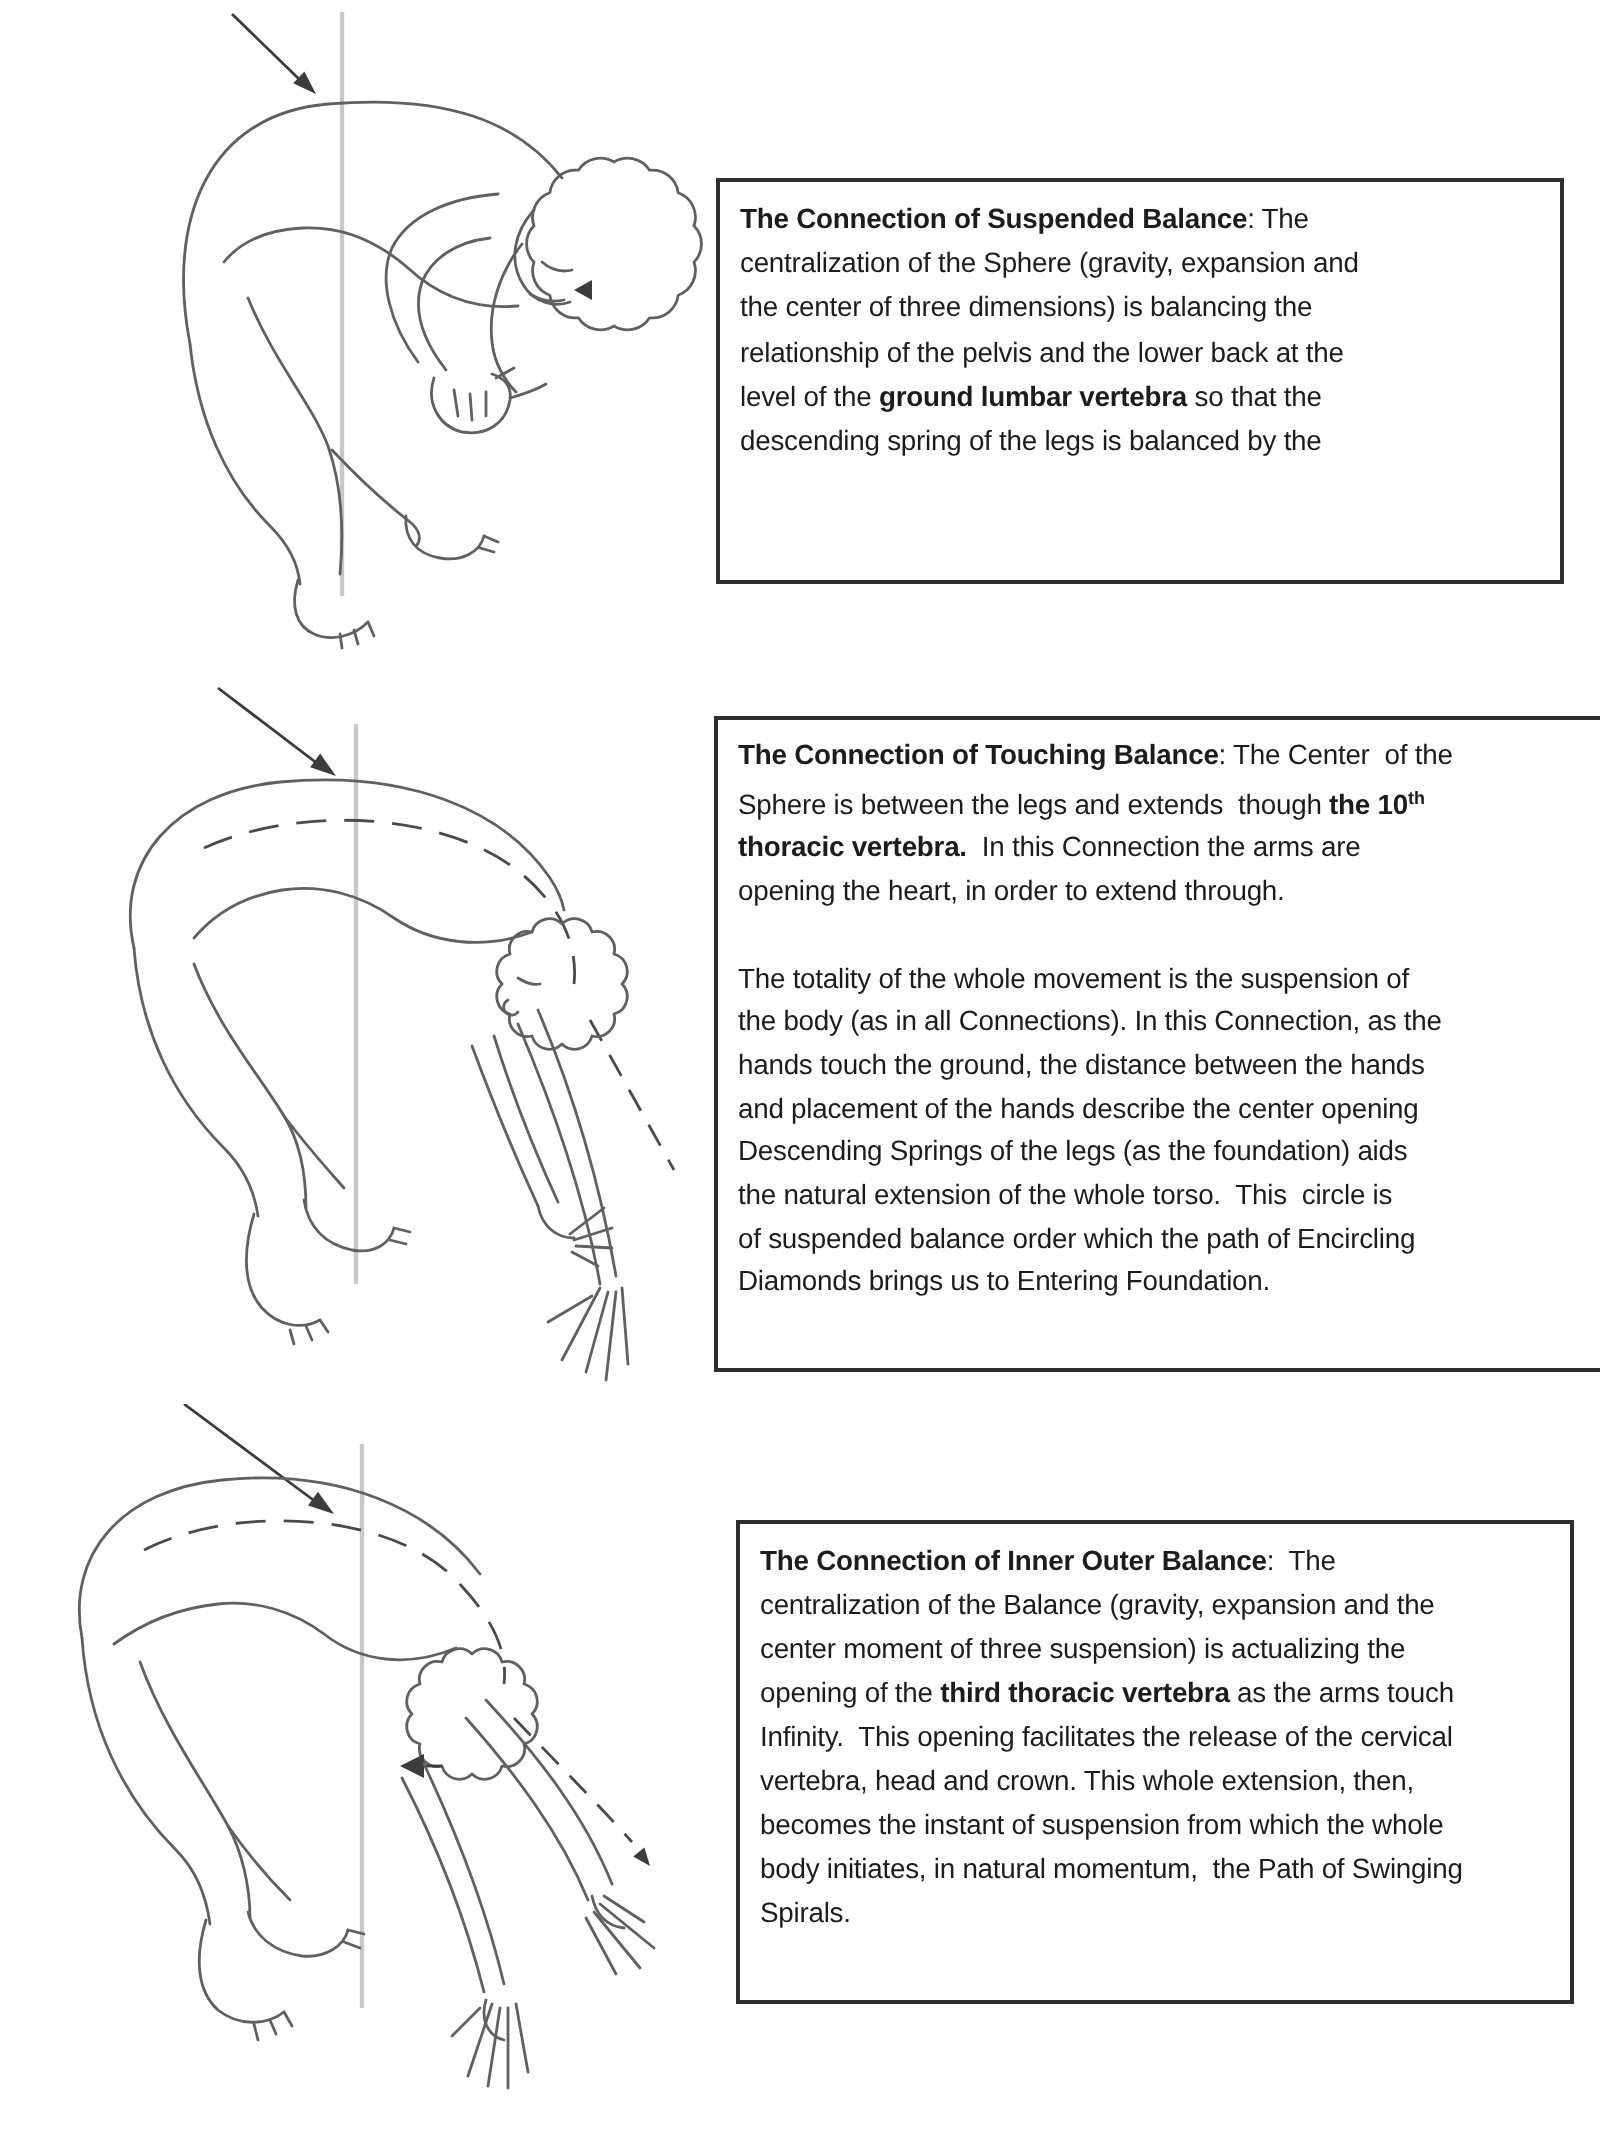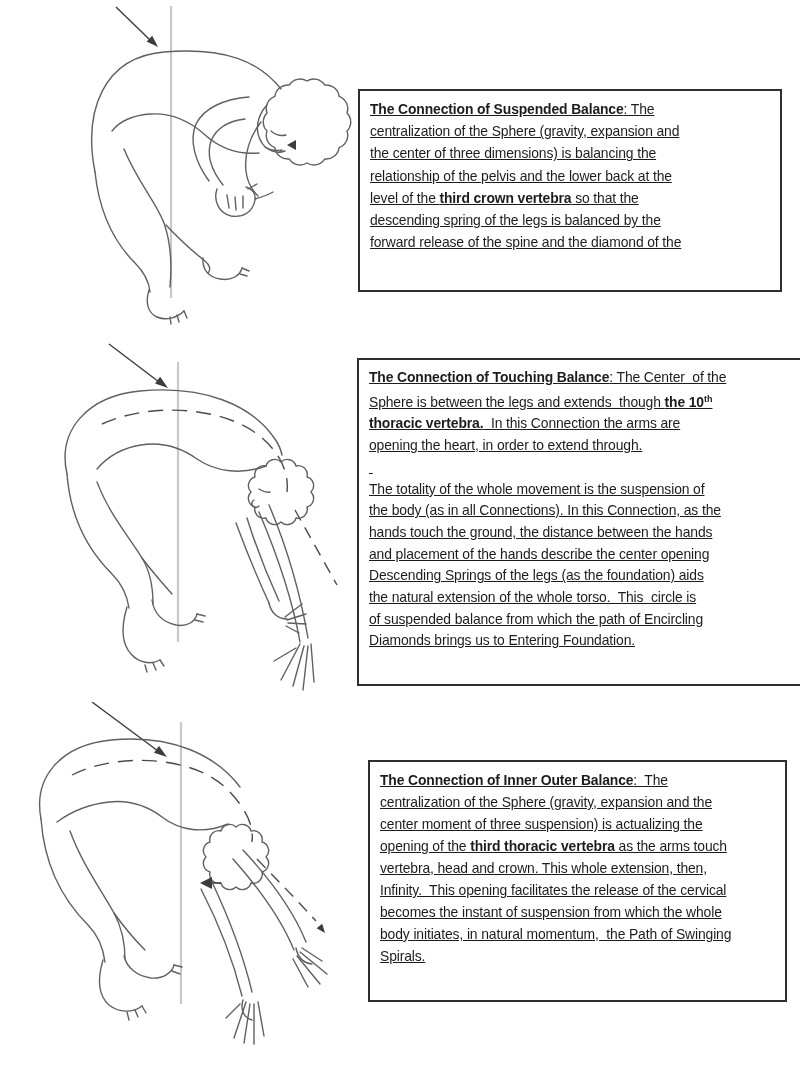--- a/index.html
+++ b/index.html
@@ -19,21 +19,21 @@
   #fig3{left:0;top:702px;}
   .textbox{
     position:absolute;border:2px solid var(--border);background:var(--bg);
     box-sizing:border-box;padding:7px 10px;overflow:hidden;
   }
   #box1{left:358px;top:89px;width:424px;height:203px;}
   #box2{left:357px;top:358px;width:471px;height:328px;}
   #box3{left:368px;top:760px;width:419px;height:242px;}
   .txt-line{
     white-space:pre;font-size:13.9px;line-height:21.7px;
-    letter-spacing:-0.12px;color:var(--ink);text-decoration:underline;
+    letter-spacing:-0.12px;color:var(--ink);
   }
   #box1 .txt-line{line-height:22.2px;}
   #box3 .txt-line{line-height:22.0px;}
   .txt-line b{font-weight:bold;}
   .txt-line sup{font-size:9px;vertical-align:5px;letter-spacing:0;margin-top:12px;}
   
   .ln{fill:none;stroke:var(--line);stroke-width:1.4;stroke-linecap:round;stroke-linejoin:round;}
   .dash{fill:none;stroke:var(--dash);stroke-width:1.4;stroke-linecap:butt;stroke-dasharray:15 9;}
   .dash2{stroke-dasharray:12 8;}
   .aln{fill:none;stroke:var(--arrow);stroke-width:1.4;}
@@ -140,44 +140,43 @@
       <path class="ln" d="M 246,300 L 234,336 M 250,302 L 244,341 M 254,302 L 254,342 M 258,300 L 264,334"></path>
       <path class="ln" d="M 240,302 L 226,316"></path>
     </g>
   </svg>
 
   <div id="box1" class="textbox">
       <div class="txt-line"><b>The Connection of Suspended Balance</b><span>: The</span></div>
       <div class="txt-line"><span>centralization of the Sphere (gravity, expansion and</span></div>
       <div class="txt-line"><span>the center of three dimensions) is balancing the</span></div>
       <div class="txt-line"><span>relationship of the pelvis and the lower back at the</span></div>
-      <div class="txt-line"><span>level of the </span><b>third crown vertebra</b><span> so that the</span></div>
+      <div class="txt-line"><span>level of the </span><b>ground lumbar vertebra</b><span> so that the</span></div>
       <div class="txt-line"><span>descending spring of the legs is balanced by the</span></div>
-      <div class="txt-line"><span>forward release of the spine and the diamond of the</span></div>
     </div>
   <div id="box2" class="textbox">
       <div class="txt-line"><b>The Connection of Touching Balance</b><span>: The Center  of the</span></div>
       <div class="txt-line"><span>Sphere is between the legs and extends  though </span><b>the 10</b><b><sup>th</sup></b></div>
       <div class="txt-line"><b>thoracic vertebra.</b><span>  In this Connection the arms are</span></div>
       <div class="txt-line"><span>opening the heart, in order to extend through.</span></div>
       <div class="txt-line">&nbsp;</div>
       <div class="txt-line"><span>The totality of the whole movement is the suspension of</span></div>
       <div class="txt-line"><span>the body (as in all Connections). In this Connection, as the</span></div>
       <div class="txt-line"><span>hands touch the ground, the distance between the hands</span></div>
       <div class="txt-line"><span>and placement of the hands describe the center opening</span></div>
       <div class="txt-line"><span>Descending Springs of the legs (as the foundation) aids</span></div>
       <div class="txt-line"><span>the natural extension of the whole torso.  This  circle is</span></div>
-      <div class="txt-line"><span>of suspended balance from which the path of Encircling</span></div>
+      <div class="txt-line"><span>of suspended balance order which the path of Encircling</span></div>
       <div class="txt-line"><span>Diamonds brings us to Entering Foundation.</span></div>
     </div>
   <div id="box3" class="textbox">
       <div class="txt-line"><b>The Connection of Inner Outer Balance</b><span>:  The</span></div>
-      <div class="txt-line"><span>centralization of the Sphere (gravity, expansion and the</span></div>
+      <div class="txt-line"><span>centralization of the Balance (gravity, expansion and the</span></div>
       <div class="txt-line"><span>center moment of three suspension) is actualizing the</span></div>
       <div class="txt-line"><span>opening of the </span><b>third thoracic vertebra</b><span> as the arms touch</span></div>
+      <div class="txt-line"><span>Infinity.  This opening facilitates the release of the cervical</span></div>
       <div class="txt-line"><span>vertebra, head and crown. This whole extension, then,</span></div>
-      <div class="txt-line"><span>Infinity.  This opening facilitates the release of the cervical</span></div>
       <div class="txt-line"><span>becomes the instant of suspension from which the whole</span></div>
       <div class="txt-line"><span>body initiates, in natural momentum,  the Path of Swinging</span></div>
       <div class="txt-line"><span>Spirals.</span></div>
     </div>
 
 </div>
 
 </body></html>

